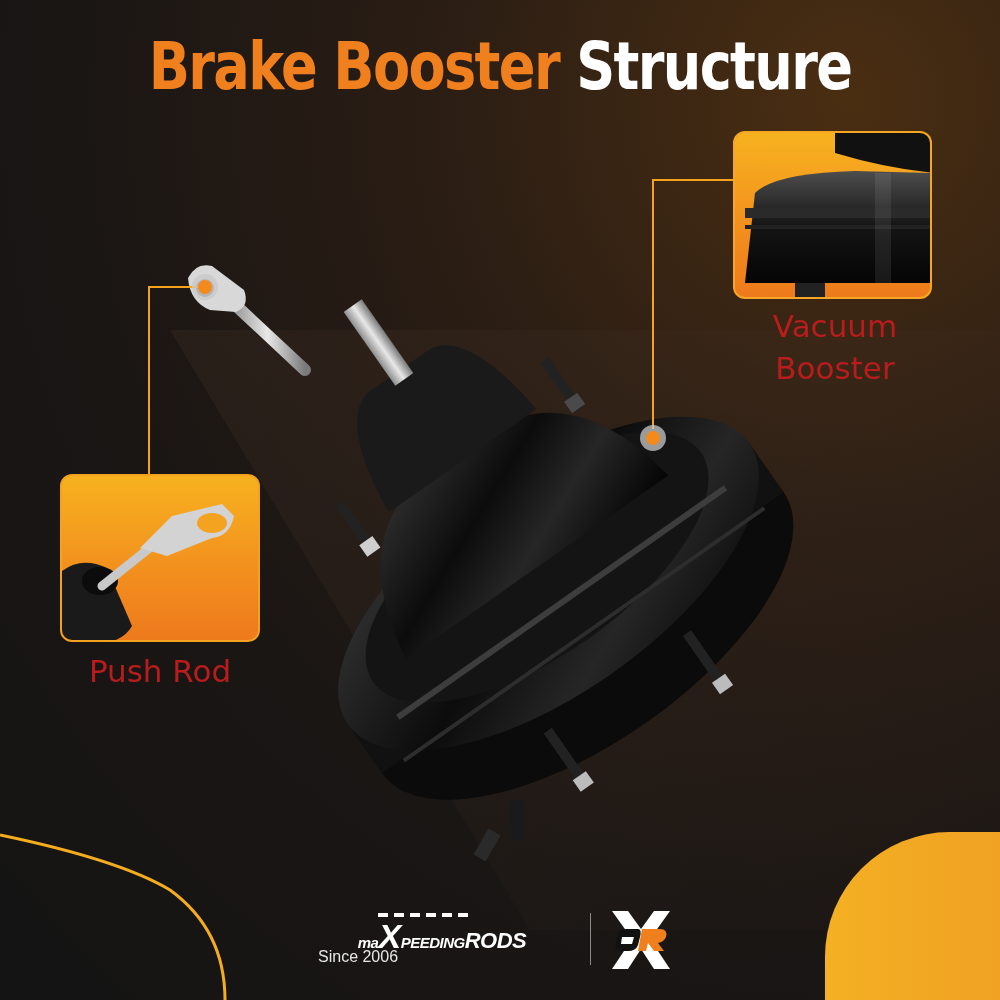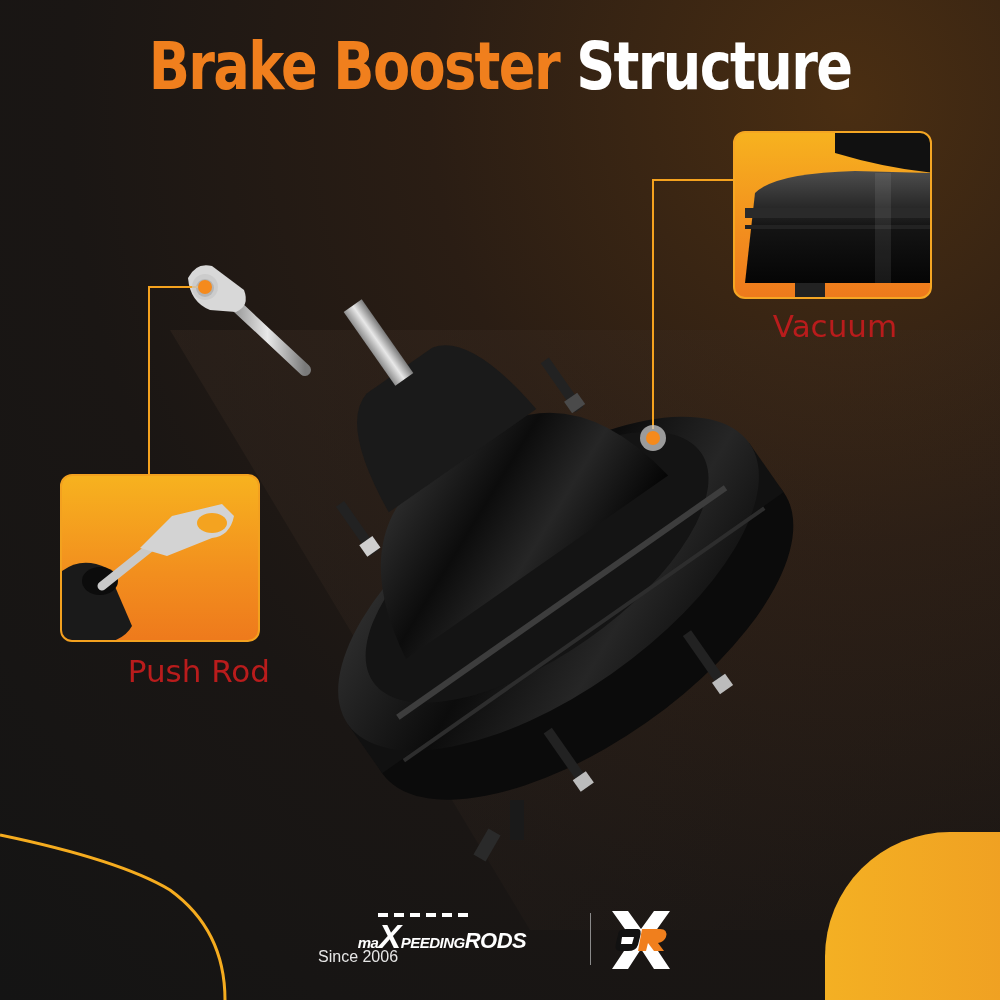--- a/index.html
+++ b/index.html
@@ -28,21 +28,21 @@
     background: linear-gradient(180deg, #f7b21f 0%, #f28e1e 60%, #ee7a1c 100%);
   }
   .vac-box { left: 733px; top: 131px; width: 199px; height: 168px; }
   .push-box { left: 60px; top: 474px; width: 200px; height: 168px; border-color: #f3a11f; }
 
   .label {
     position: absolute; color: #b91c1c; font-family: "DejaVu Sans", sans-serif;
     font-size: 31px; line-height: 42px; text-align: center;
   }
   .vac-label { left: 730px; top: 305px; width: 210px; }
-  .push-label { left: 50px; top: 650px; width: 220px; text-align: right; }
+  .push-label { left: 50px; top: 650px; width: 220px; }
 
   .line { position: absolute; background: #f5a21e; }
   .dot-ring {
     position: absolute; width: 26px; height: 26px; border-radius: 50%;
     background: rgba(200,200,200,0.75);
   }
   .dot-core {
     position: absolute; left: 6px; top: 6px; width: 14px; height: 14px; border-radius: 50%;
     background: #f58a1c;
   }
@@ -138,20 +138,21 @@
     <path d="M20 60 Q40 40 120 38 L199 40 L199 150 L10 150 Z" fill="url(#vg)"></path>
     <rect x="10" y="75" width="189" height="10" fill="#2a2a2a"></rect>
     <rect x="10" y="92" width="189" height="4" fill="#222"></rect>
     <rect x="140" y="40" width="16" height="110" fill="rgba(255,255,255,0.08)"></rect>
     <rect x="198" y="0" width="1" height="1" fill="none"></rect>
     <rect x="60" y="150" width="30" height="18" fill="#222"></rect>
   </svg>
 </div>
 <div class="label vac-label">
   <div>Vacuum</div>
+  <div>Booster</div>
 </div>
 <div class="line" style="left:652px; top:179px; width:81px; height:2px;"></div>
 <div class="line" style="left:652px; top:179px; width:2px; height:250px;"></div>
 <div class="dot-ring" style="left:640px; top:425px;">
     <div class="dot-core"></div>
   </div>
 
 <div class="callout-box push-box">
   <svg width="200" height="168" viewBox="0 0 200 168">
     <path d="M0 95 Q20 80 45 92 L70 150 Q60 168 30 168 L0 168 Z" fill="#1a1a1a"></path>

